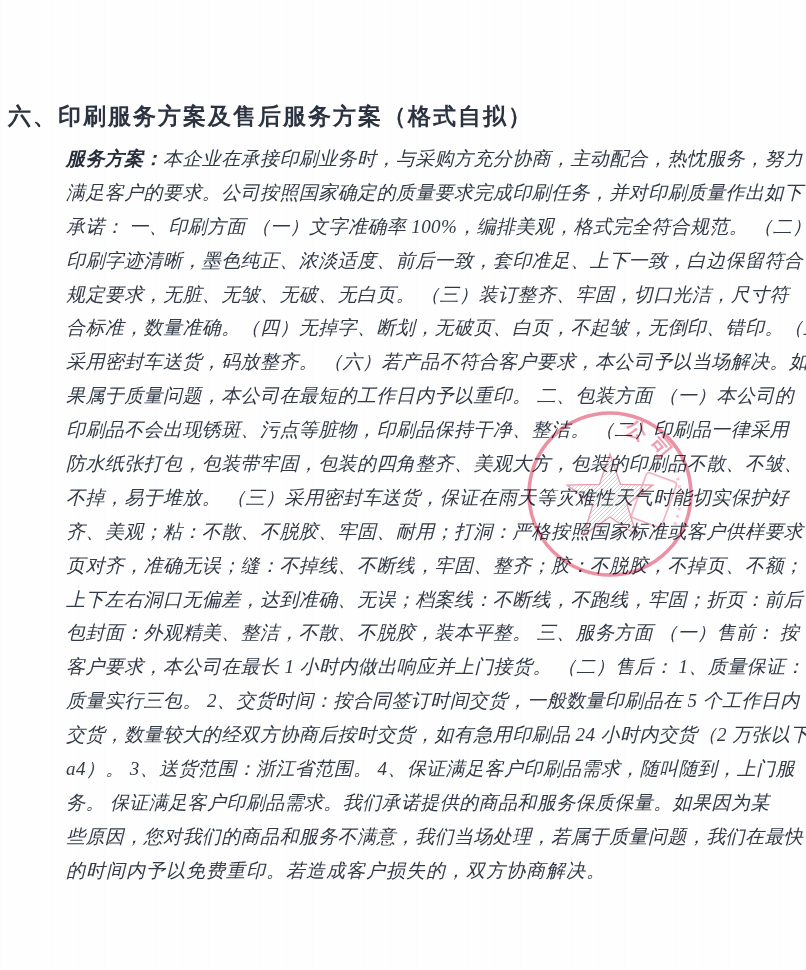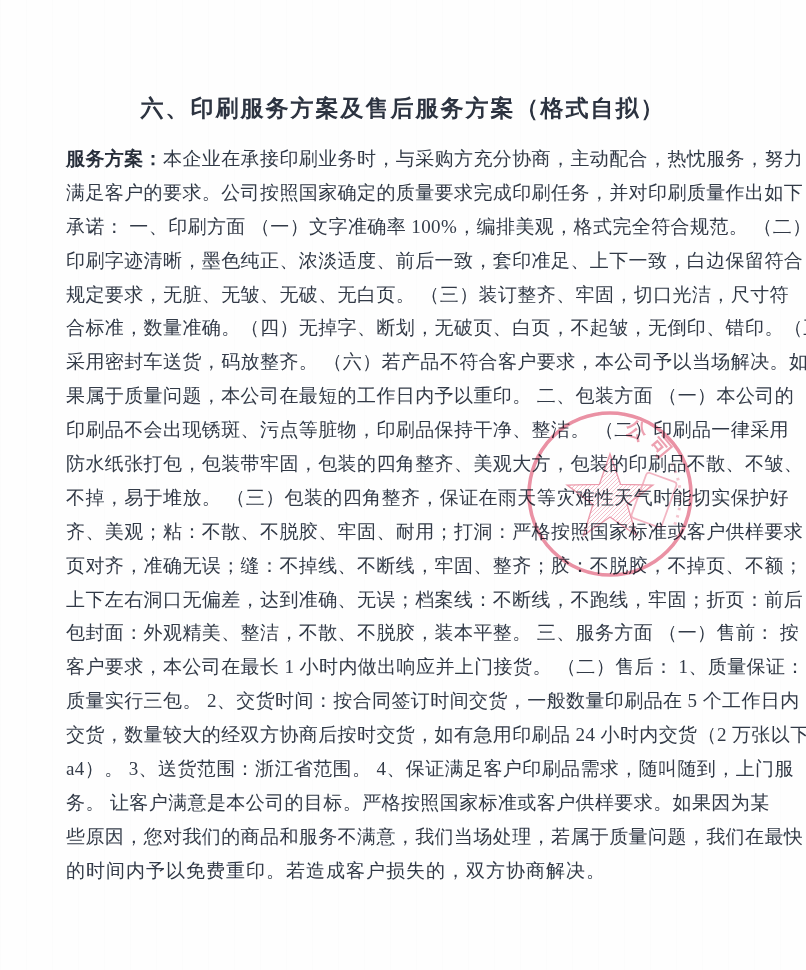--- a/index.html
+++ b/index.html
@@ -18,32 +18,32 @@
       #fefefe;
     overflow: hidden;
     font-family: "Liberation Serif", "DejaVu Serif", serif;
     color: #323a47;
   }
   .title {
     position: absolute;
     top: 93px;
     left: 0;
     right: 0;
-    margin: 0;
-    text-align: center;
+    margin: 8px;
     font-size: 23px;
     font-weight: bold;
     letter-spacing: 2px;
     color: #2c3340;
   }
   .body {
     position: absolute;
     top: 142px;
     left: 66px;
     width: 676px;
+    font-style: italic;
   }
   .line {
     font-size: 19px;
     line-height: 33.9px;
     height: 33.9px;
     white-space: nowrap;
     text-align: justify;
     text-align-last: justify;
     text-justify: inter-character;
     letter-spacing: 0.4px;
@@ -79,30 +79,30 @@
       <div class="line"><b>服务方案：</b>本企业在承接印刷业务时，与采购方充分协商，主动配合，热忱服务，努力</div>
       <div class="line">满足客户的要求。公司按照国家确定的质量要求完成印刷任务，并对印刷质量作出如下</div>
       <div class="line">承诺： 一、印刷方面 （一）文字准确率 100%，编排美观，格式完全符合规范。 （二）</div>
       <div class="line">印刷字迹清晰，墨色纯正、浓淡适度、前后一致，套印准足、上下一致，白边保留符合</div>
       <div class="line">规定要求，无脏、无皱、无破、无白页。 （三）装订整齐、牢固，切口光洁，尺寸符</div>
       <div class="line">合标准，数量准确。（四）无掉字、断划，无破页、白页，不起皱，无倒印、错印。（五）</div>
       <div class="line">采用密封车送货，码放整齐。 （六）若产品不符合客户要求，本公司予以当场解决。如</div>
       <div class="line">果属于质量问题，本公司在最短的工作日内予以重印。 二、包装方面 （一）本公司的</div>
       <div class="line">印刷品不会出现锈斑、污点等脏物，印刷品保持干净、整洁。 （二）印刷品一律采用</div>
       <div class="line">防水纸张打包，包装带牢固，包装的四角整齐、美观大方，包装的印刷品不散、不皱、</div>
-      <div class="line">不掉，易于堆放。 （三）包装的四角整齐，保证在雨天等灾难性天气时能切实保护好</div>
+      <div class="line">不掉，易于堆放。 （三）采用密封车送货，保证在雨天等灾难性天气时能切实保护好</div>
       <div class="line">齐、美观；粘：不散、不脱胶、牢固、耐用；打洞：严格按照国家标准或客户供样要求，</div>
       <div class="line">页对齐，准确无误；缝：不掉线、不断线，牢固、整齐；胶：不脱胶，不掉页、不额；</div>
       <div class="line">上下左右洞口无偏差，达到准确、无误；档案线：不断线，不跑线，牢固；折页：前后</div>
       <div class="line">包封面：外观精美、整洁，不散、不脱胶，装本平整。 三、服务方面 （一）售前： 按</div>
       <div class="line">客户要求，本公司在最长 1 小时内做出响应并上门接货。 （二）售后： 1、质量保证：</div>
       <div class="line">质量实行三包。 2、交货时间：按合同签订时间交货，一般数量印刷品在 5 个工作日内</div>
       <div class="line">交货，数量较大的经双方协商后按时交货，如有急用印刷品 24 小时内交货（2 万张以下</div>
       <div class="line">a4）。 3、送货范围：浙江省范围。 4、保证满足客户印刷品需求，随叫随到，上门服</div>
-      <div class="line">务。 让客户满意是本公司的目标。严格按照国家标准或客户供样要求。如果因为某</div>
+      <div class="line">务。 保证满足客户印刷品需求。我们承诺提供的商品和服务保质保量。如果因为某</div>
       <div class="line">些原因，您对我们的商品和服务不满意，我们当场处理，若属于质量问题，我们在最快</div>
       <div class="line no-justify">的时间内予以免费重印。若造成客户损失的，双方协商解决。</div>
     </div>
 
   <svg class="seal" viewBox="0 0 172 172" aria-hidden="true">
     <defs>
       <path id="sealTopArc" d="M 24 86 A 62 62 0 0 1 148 86" fill="none"></path>
       <pattern id="sealTexture" width="4" height="4" patternUnits="userSpaceOnUse">
         <rect width="4" height="4" fill="none"></rect>
         <path d="M0 4 L4 0" stroke="#ef93a6" stroke-width="0.8"></path>

